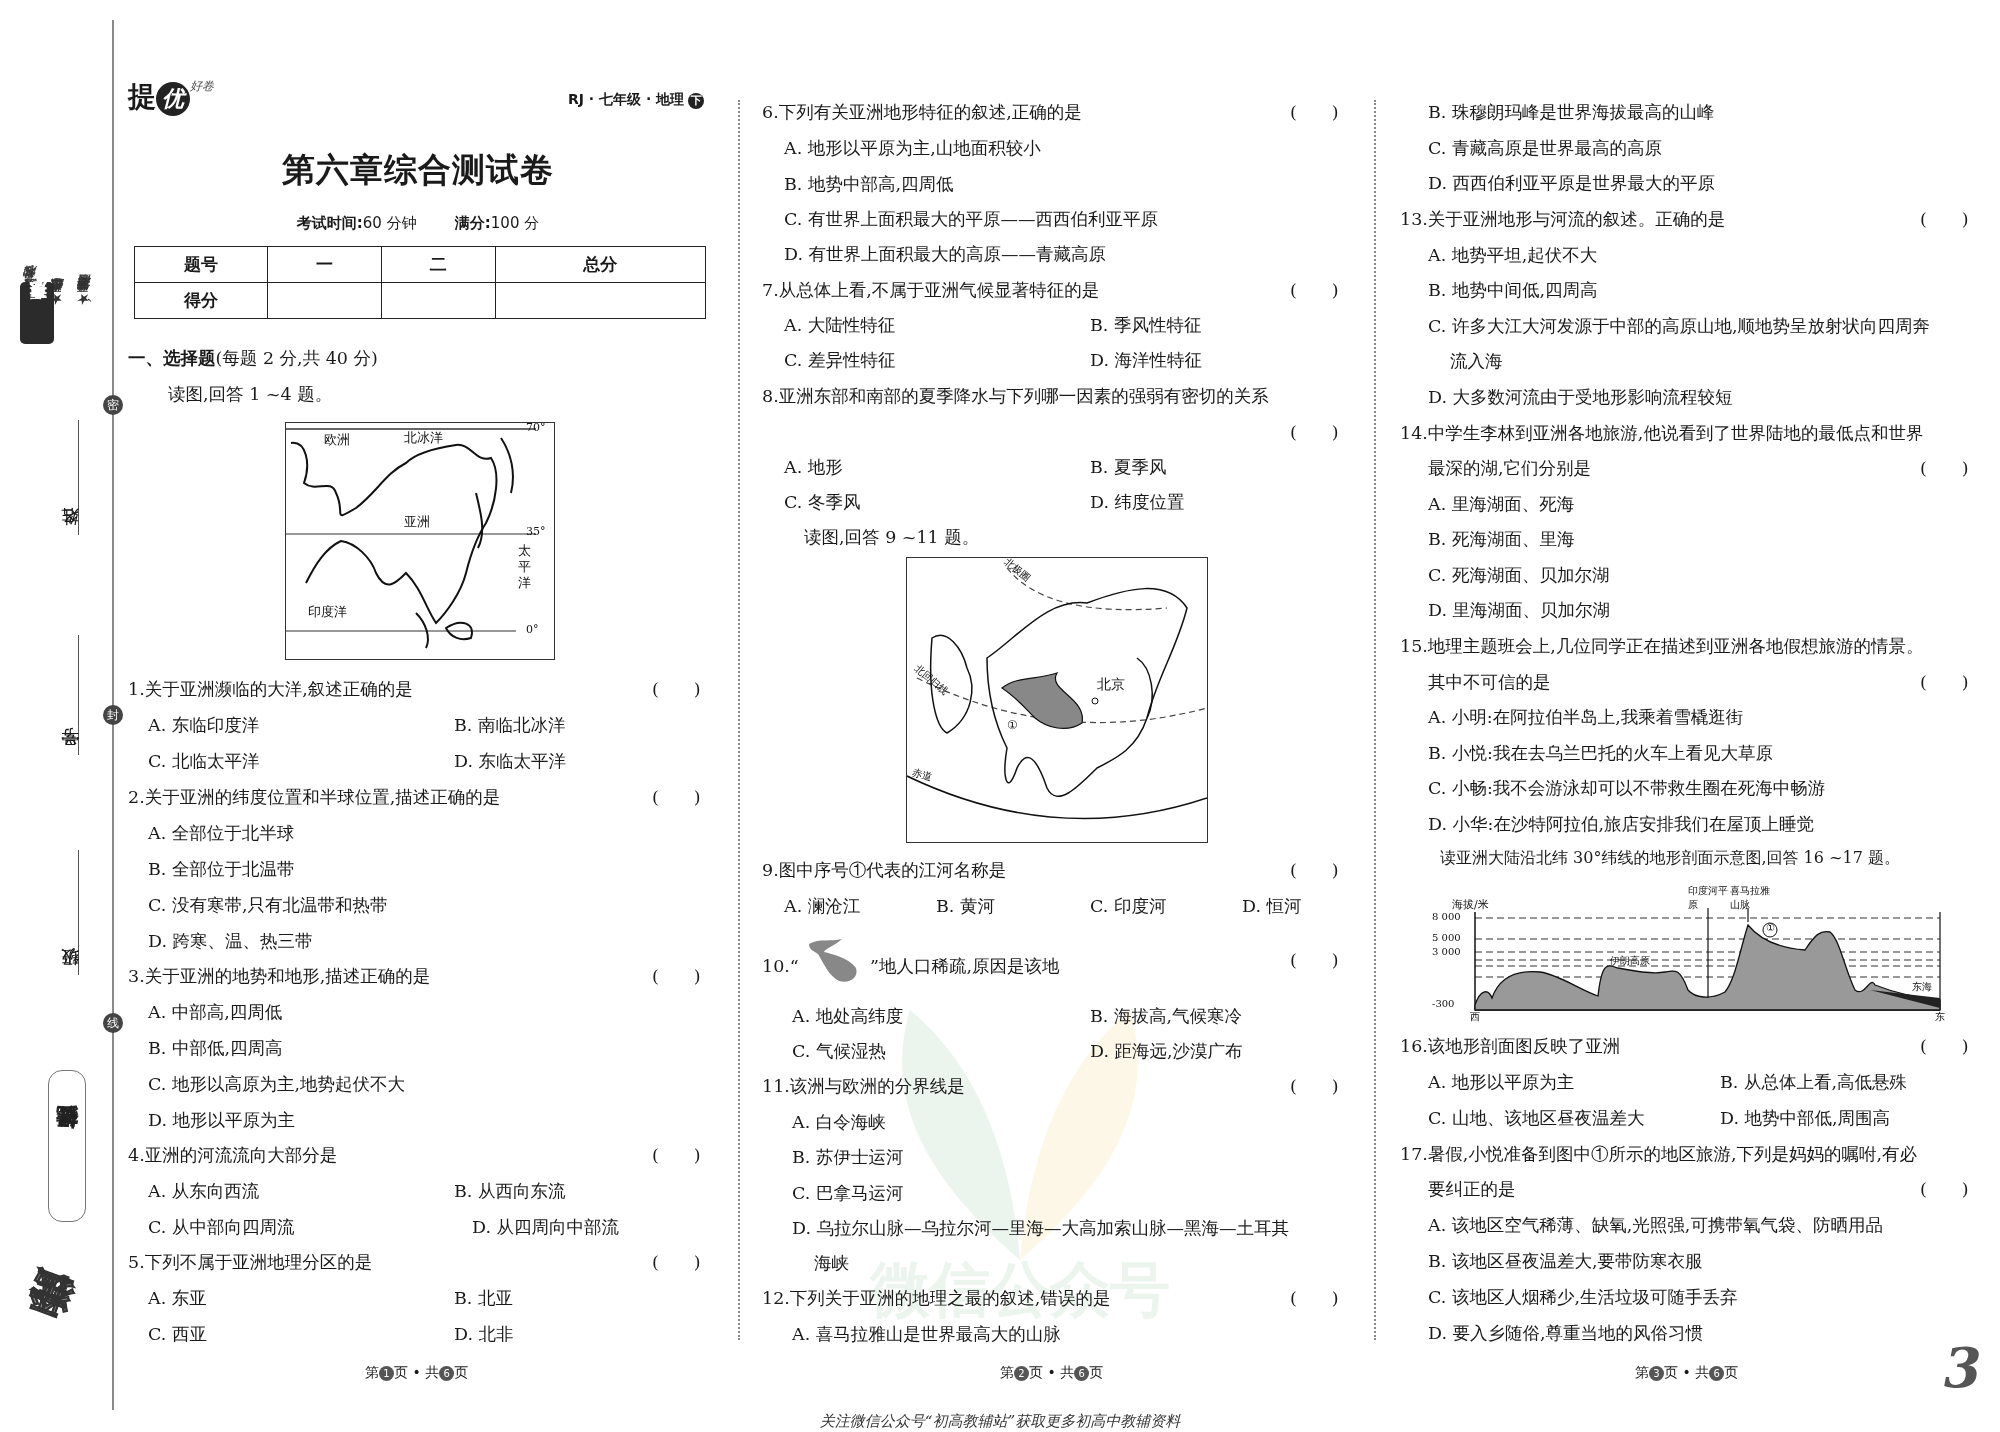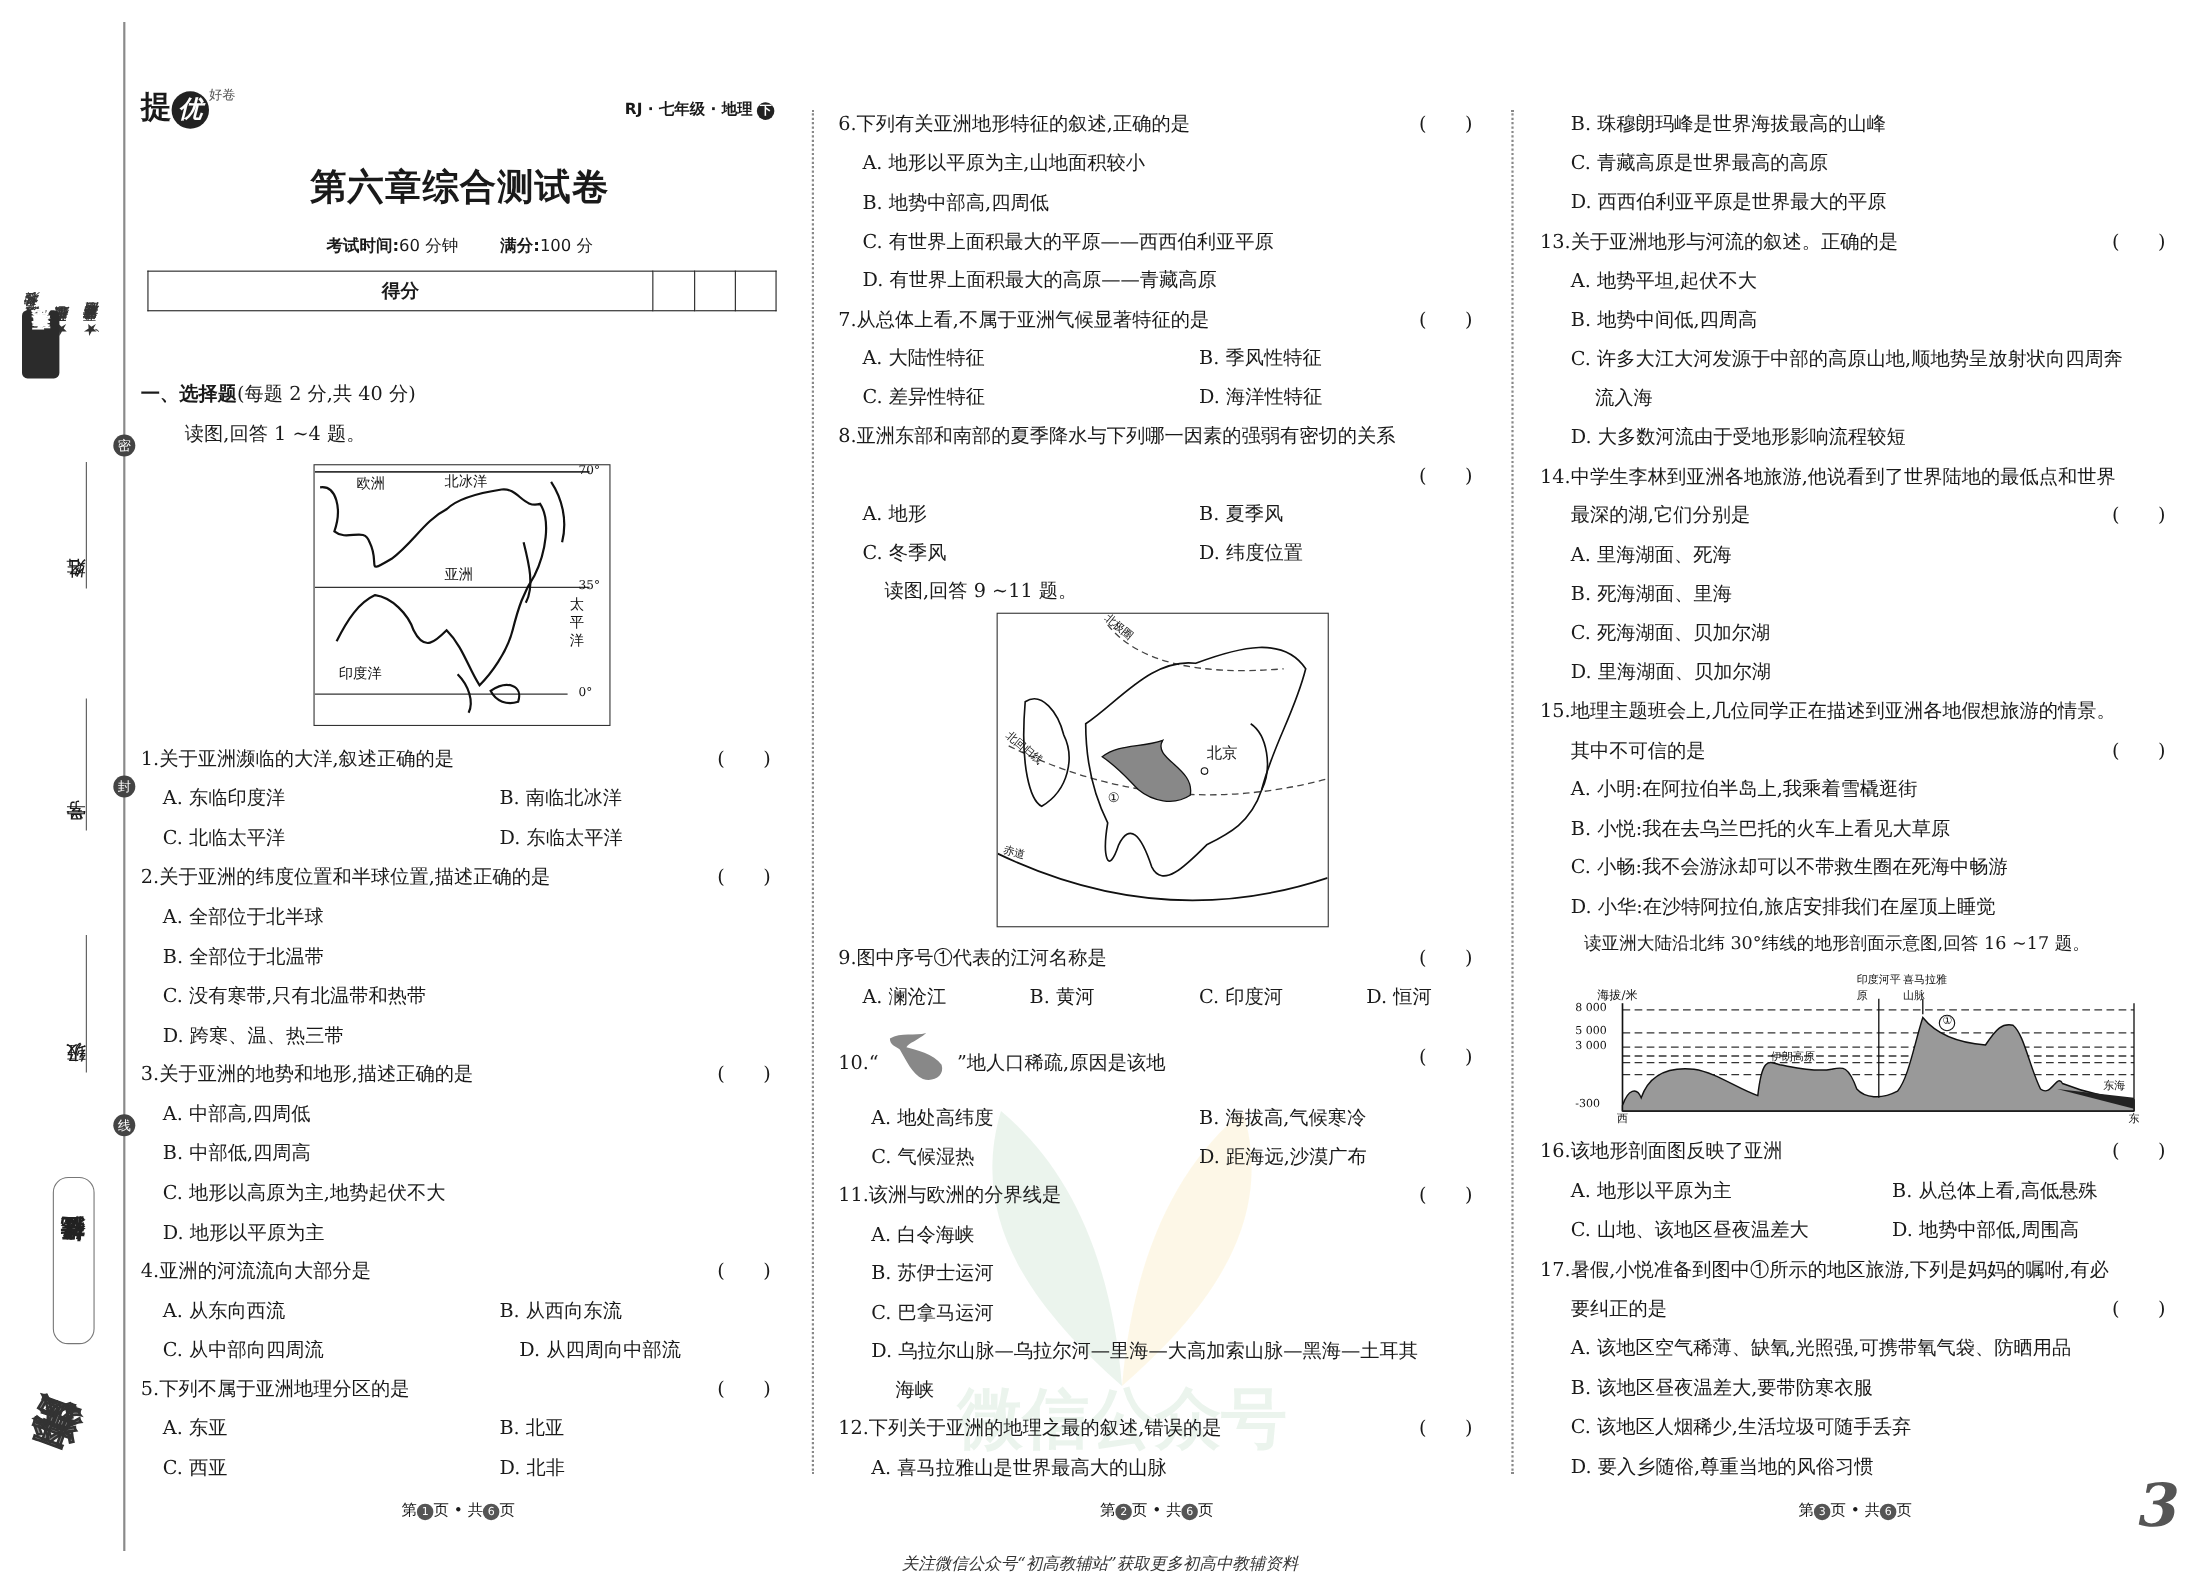--- a/index.html
+++ b/index.html
@@ -20,21 +20,21 @@
   .field-label { position:absolute; left:58px; writing-mode:vertical-rl; transform:rotate(180deg); font-size:18px; font-family:"DejaVu Sans",sans-serif; }
   .field-rule { position:absolute; left:78px; width:1px; background:#555; }
   .brand-badge { position:absolute; left:48px; top:1070px; width:36px; height:150px; border:1.5px solid #777; border-radius:14px;
     writing-mode:vertical-rl; transform:rotate(180deg); font-size:22px; font-weight:bold; display:flex; align-items:center; justify-content:center; font-family:"DejaVu Sans",sans-serif; color:#222;}
   .brand-script { position:absolute; left:22px; top:1240px; width:70px; height:110px; writing-mode:vertical-rl; transform:rotate(200deg);
     font-size:42px; font-weight:bold; color:#888; -webkit-text-stroke:1px #333; font-family:"DejaVu Serif",serif; }
   .divider { position:absolute; top:100px; width:0; height:1240px; border-left:2px dotted #888; }
 
   .logo { position:absolute; left:128px; top:78px; font-size:28px; font-weight:bold; font-family:"DejaVu Sans",sans-serif; }
   .logo .circ { display:inline-block; width:34px; height:34px; border-radius:50%; background:#222; color:#fff; text-align:center; line-height:34px; font-style:italic; font-size:22px; }
-  .logo small { font-size:12px; font-weight:normal; vertical-align:top; color:#555; }
+  .logo small { font-size:12px; font-weight:normal; vertical-align:top; color:#555;font-style:italic; }
   .grade-tag { position:absolute; left:568px; top:91px; font-size:14px; font-family:"DejaVu Sans",sans-serif; font-weight:bold; }
   .grade-tag .dn { display:inline-block; width:16px; height:16px; border-radius:50%; background:#222; color:#fff; text-align:center; font-size:11px; line-height:16px; margin-left:4px; }
   .title { position:absolute; left:128px; top:148px; width:580px; text-align:center; font-size:33px; font-weight:bold; letter-spacing:1px; }
   .meta { position:absolute; left:128px; top:214px; width:580px; text-align:center; font-size:15px; font-family:"DejaVu Sans",sans-serif; }
   .meta b { font-weight:bold; }
   .score-table { position:absolute; left:134px; top:246px; width:572px; border-collapse:collapse; font-family:"DejaVu Sans",sans-serif; font-size:17px; }
   .score-table td { border:1.5px solid #222; height:33px; text-align:center; font-weight:bold; }
 
   .q { position:absolute; font-size:17.5px; white-space:nowrap; }
   .paren { position:absolute; font-size:17.5px; }
@@ -91,20 +91,26 @@
   <span>RJ · 七年级 · 地理</span><span class="dn">下</span>
 </div>
 <div class="title">第六章综合测试卷</div>
 <div class="meta">
   <b>考试时间:</b><span>60 分钟</span>
   &nbsp;&nbsp;&nbsp;&nbsp;&nbsp;&nbsp;
   <b>满分:</b><span>100 分</span>
 </div>
 <table class="score-table">
   <tbody>
+      <tr>
+    <td style="width:130px">题号</td>
+    <td>一</td>
+    <td>二</td>
+    <td>总分</td>
+  </tr>
   <tr>
     <td>得分</td>
     <td></td>
     <td></td>
     <td></td>
   </tr>
 </tbody>
   </table>
 
 <div class="sec" style="left:128px;top:346px">

